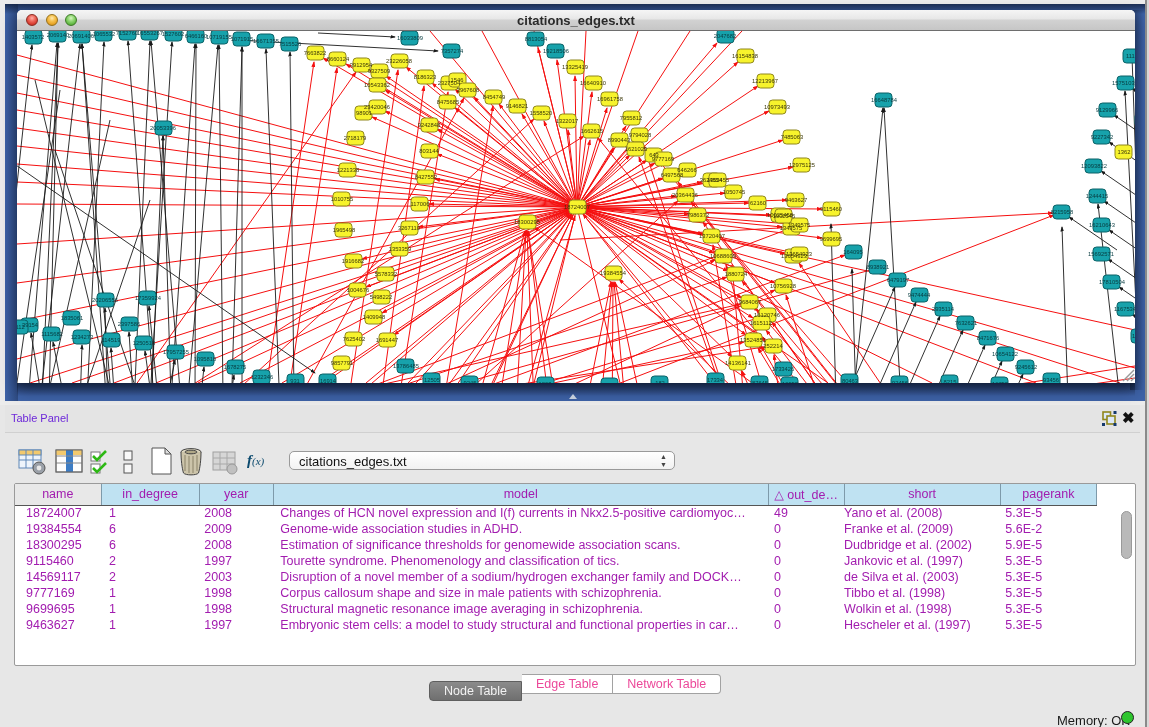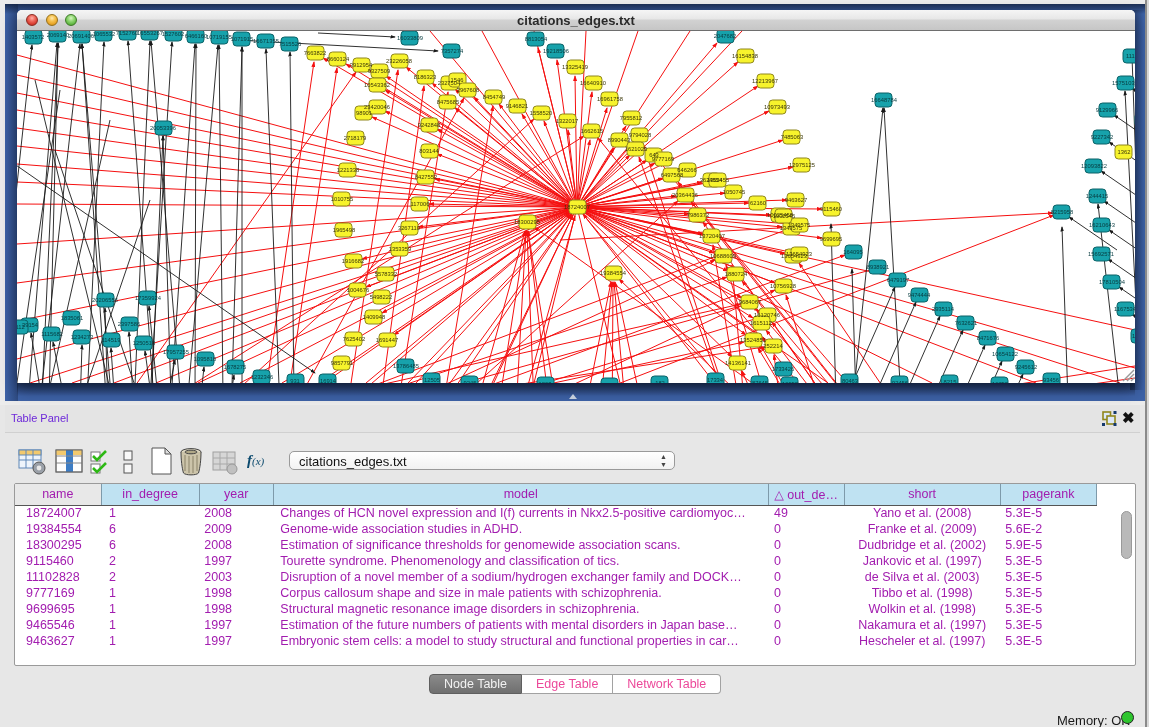--- a/index.html
+++ b/index.html
@@ -39,27 +39,27 @@
 #combo .ar{position:absolute;right:7px;top:1px;font-size:7px;color:#444;line-height:8px}
 #tblwrap{position:absolute;left:14px;top:78px;width:1122px;height:183px;background:#fff;
  border:1px solid #9a9a9a;border-radius:2px;overflow:hidden}
 table{border-collapse:collapse;table-layout:fixed;width:1082px;font-size:12.5px;color:#a21caf}
 th{height:21px;background:#bfe2f2;border-right:1px solid #7e9aaa;border-bottom:1px solid #555;
  font-weight:normal;font-size:12.5px;padding:0;text-align:center}
 th.h1{background:#e8e8e8;width:86px}
 th.h2{width:98px}th.h3{width:74px}th.h4{width:494px}th.h5{width:76px}th.h6{width:156px}th.h7{width:96px}
 td{height:16px;padding:0;white-space:nowrap;overflow:hidden}
 td.c1{padding-left:11px}td.c2{padding-left:8px}td.c3{padding-left:5px}
-td.c4{padding-left:7px}td.c5{padding-left:6px}td.c6{text-align:center}td.c7{padding-left:5px}
+td.c4{padding-left:7px}td.c5{padding-left:6px}td.c6{text-align:left}td.c7{padding-left:5px}
 #vscroll{position:absolute;right:3px;top:27px;width:11px;height:48px;background:#b9b9b9;
  border:1px solid #999;border-radius:6px}
 #tabs{position:absolute;left:429px;top:269px;height:20px;display:flex;font-size:12.5px}
 #tabs .tab{height:20px;line-height:19px;padding:0 14px;background:#fff;border:1px solid #a2a2a2;
  border-left:none;color:#ec4899}
-#tabs .tab.first{border-left:1px solid #a2a2a2;border-radius:4px 0 0 4px;}
+#tabs .tab.first{border-left:1px solid #a2a2a2;border-radius:4px 0 0 4px;margin-top:7px;}
 #tabs .tab.last{border-radius:0 4px 4px 0}
 #tabs .tab.sel{background:linear-gradient(180deg,#8b8b8b,#6f6f6f);color:#f2f2f2;border-color:#5f5f5f}
 #memory{position:absolute;left:1057px;top:308px;font-size:13px;color:#1a1a1a}
 #memdot{position:absolute;left:1121px;top:306px;width:13px;height:13px;border-radius:50%;
  background:#2ec52e;border:1px solid #222}
 #rightedge{position:absolute;left:1145px;top:0;width:4px;height:727px;background:#d8d8d8;
  border-left:2px solid #8a8a8a}
 </style></head><body>
 <div id="app">
  <div id="bluezone">
@@ -697,53 +697,44 @@
 <tr>
               <td class="c1">9115460</td>
               <td class="c2">2</td>
               <td class="c3">1997</td>
               <td class="c4">Tourette syndrome. Phenomenology and classification of tics.</td>
               <td class="c5">0</td>
               <td class="c6">Jankovic et al. (1997)</td>
               <td class="c7">5.3E-5</td>
             </tr>
 <tr>
-              <td class="c1">11102828</td>
+              <td class="c1">14569117</td>
               <td class="c2">2</td>
               <td class="c3">2003</td>
               <td class="c4">Disruption of a novel member of a sodium/hydrogen exchanger family and DOCK…</td>
               <td class="c5">0</td>
               <td class="c6">de Silva et al. (2003)</td>
               <td class="c7">5.3E-5</td>
             </tr>
 <tr>
               <td class="c1">9777169</td>
               <td class="c2">1</td>
               <td class="c3">1998</td>
               <td class="c4">Corpus callosum shape and size in male patients with schizophrenia.</td>
               <td class="c5">0</td>
               <td class="c6">Tibbo et al. (1998)</td>
               <td class="c7">5.3E-5</td>
             </tr>
 <tr>
               <td class="c1">9699695</td>
               <td class="c2">1</td>
               <td class="c3">1998</td>
-              <td class="c4">Structural magnetic resonance image disorders in schizophrenia.</td>
+              <td class="c4">Structural magnetic resonance image averaging in schizophrenia.</td>
               <td class="c5">0</td>
               <td class="c6">Wolkin et al. (1998)</td>
-              <td class="c7">5.3E-5</td>
-            </tr>
-<tr>
-              <td class="c1">9465546</td>
-              <td class="c2">1</td>
-              <td class="c3">1997</td>
-              <td class="c4">Estimation of the future numbers of patients with mental disorders in Japan base…</td>
-              <td class="c5">0</td>
-              <td class="c6">Nakamura et al. (1997)</td>
               <td class="c7">5.3E-5</td>
             </tr>
 <tr>
               <td class="c1">9463627</td>
               <td class="c2">1</td>
               <td class="c3">1997</td>
               <td class="c4">Embryonic stem cells: a model to study structural and functional properties in car…</td>
               <td class="c5">0</td>
               <td class="c6">Hescheler et al. (1997)</td>
               <td class="c7">5.3E-5</td>

